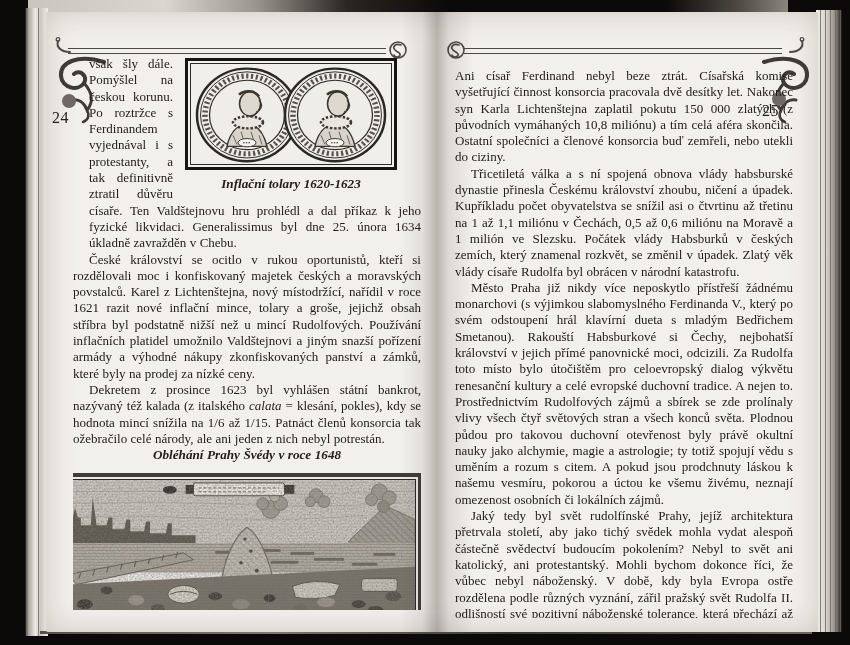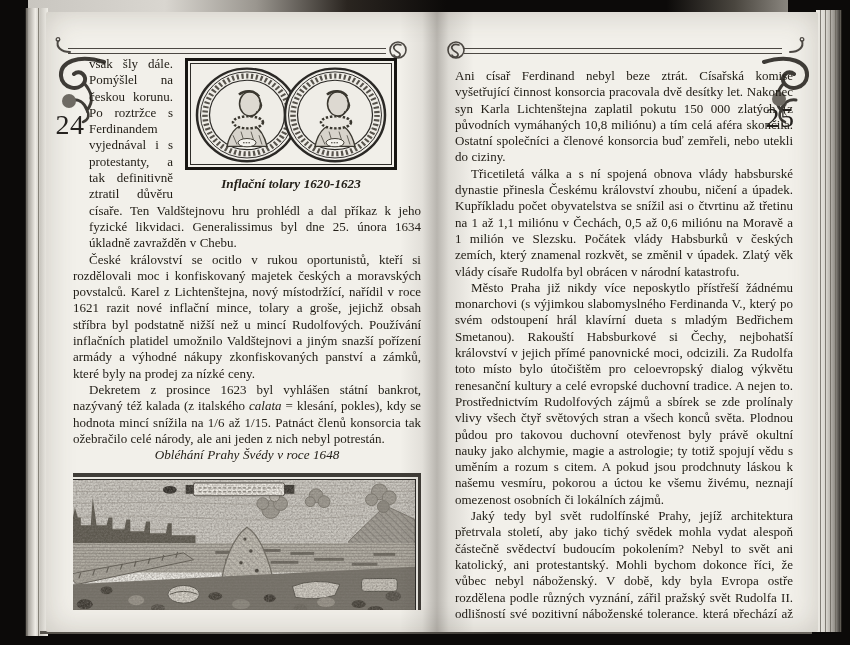--- a/index.html
+++ b/index.html
@@ -45,22 +45,22 @@
   
   .rule{position:absolute;height:4px;border-top:1.5px solid #4c4843;border-bottom:1.5px solid #4c4843;}
   .rule-l{left:22px;top:36px;width:318px;}
   .rule-r{left:32px;top:36px;width:318px;}
   .medallion{position:absolute;width:20px;height:20px;}
   .curl{position:absolute;width:18px;height:22px;}
   .flourish{position:absolute;width:52px;height:72px;}
   .flourish.mirror{transform:scaleX(-1);}
   .page-dot{position:absolute;width:14px;height:14px;border-radius:50%;background:#6e6a63;}
   .page-num{
-    position:absolute;width:36px;text-align:center;
-    font-size:28px;color:#25221f;letter-spacing:.5px;
+    position:absolute;width:36px;text-align:left;
+    font-size:16px;color:#25221f;letter-spacing:.5px;
   }
   
   .content{
     position:absolute;overflow:hidden;color:#242019;
     font-size:13px;line-height:16.3px;text-align:justify;
     hyphens:auto;-webkit-hyphens:auto;word-spacing:.2px;
   }
   .content-l{left:27px;top:44px;width:348px;bottom:22px;display:flex;flex-direction:column;}
   .content-r{left:23px;top:56px;width:338px;bottom:14px;}
   p.para{margin:0;text-indent:16px;}
@@ -70,21 +70,21 @@
   .coin-fig{
     float:right;width:212px;margin:2px 24px 8px 12px;text-align:center;
   }
   .coin-frame{border:3px solid #171512;background:#f3f1eb;padding:2px;}
   .coin-frame .inner{border:1px solid #2e2c28;line-height:0;}
   .fig-caption{
     font-weight:bold;font-style:italic;font-size:13.2px;color:#242019;
     text-align:center;text-indent:0;margin:6px 0 0 0;
   }
   .engraving-caption{
-    font-weight:normal;font-style:italic;font-size:13.2px;color:#242019;
+    font-weight:bold;font-style:italic;font-size:13.2px;color:#242019;
     text-align:center;text-indent:0;margin:12px 0 10px 0;
   }
   .caption-spacer{margin-top:auto;}
   .engraving-frame{
     margin-left:-13px;margin-right:-1px;flex:none;
     border:4px solid #403d38;background:#ecead4;
     background:#eceae4;padding:2px;
   }
   .engraving-frame .inner{border:1px solid #2a2825;line-height:0;}
 </style>

